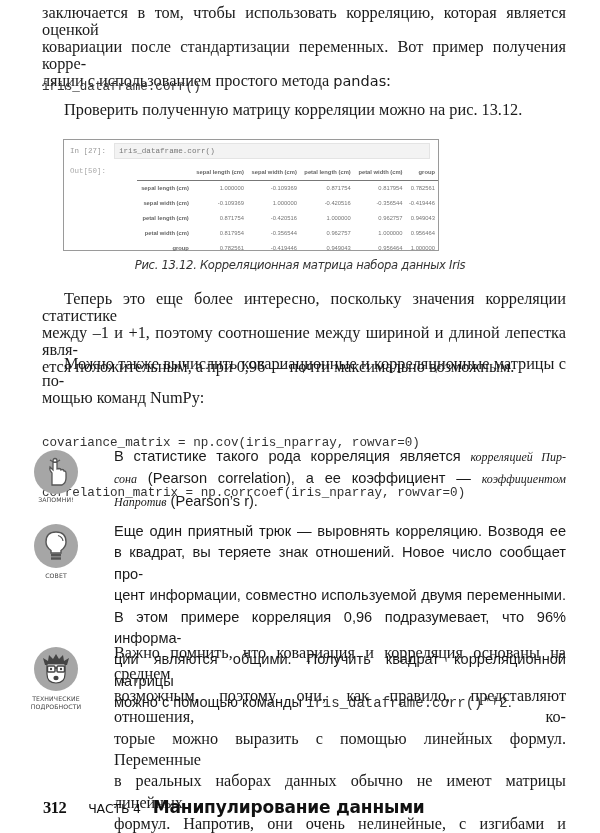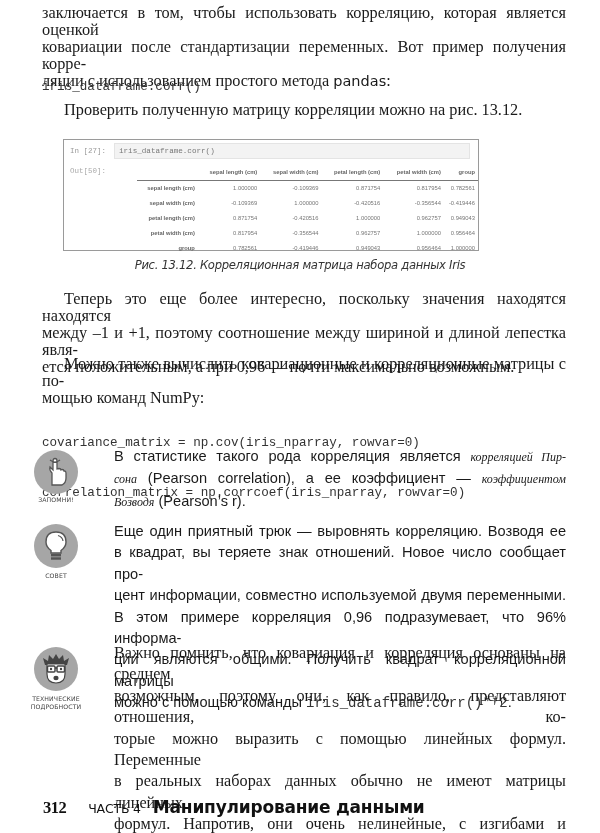--- a/index.html
+++ b/index.html
@@ -6,21 +6,21 @@
     html, body { width: 600px; height: 833px; background: #ffffff; overflow: hidden; }
     body { position: relative; font-family: "Liberation Serif", serif; color: #1a1a1a; }
 
     .p { position: absolute; left: 42px; width: 524px; font-size: 16.3px; line-height: 17px; text-align: justify; }
     .line { display: block; white-space: nowrap; }
     .just { text-align: justify; text-align-last: justify; white-space: normal; }
     .mono { font-family: "Liberation Mono", monospace; font-size: 12.4px; color: #333; }
     .code { position: absolute; left: 42px; font-family: "Liberation Mono", monospace; font-size: 12.6px; line-height: 16.5px; color: #333; white-space: pre; }
 
     
-    .figure { position: absolute; left: 63px; top: 139px; width: 416px; height: 112px; border: 1px solid #9a9a9a; background: #fff; }
+    .figure { position: absolute; left: 63px; top: 139px; width: 376px; height: 112px; border: 1px solid #9a9a9a; background: #fff; }
     .fig-in-label { position: absolute; left: 6px; top: 7px; font-family: "Liberation Mono", monospace; font-size: 7.5px; color: #9a9a9a; }
     .fig-in-box { position: absolute; left: 50px; top: 3px; right: 8px; height: 16px; background: #f3f3f3; border: 1px solid #e4e4e4; font-family: "Liberation Mono", monospace; font-size: 7.6px; color: #777; padding: 3px 0 0 4px; }
     .fig-out-label { position: absolute; left: 6px; top: 27px; font-family: "Liberation Mono", monospace; font-size: 7.5px; color: #aaa; }
     table.corr { position: absolute; left: 73px; top: 24px; border-collapse: collapse; font-family: "Liberation Sans", sans-serif; font-size: 5.8px; color: #555; }
     table.corr th, table.corr td { text-align: right; padding: 0 3px; height: 15px; white-space: nowrap; }
     table.corr thead th { font-weight: bold; color: #666; border-bottom: 1px solid #777; height: 16px; }
     table.corr tbody th { font-weight: bold; color: #666; width: 68px; }
     table.corr td { color: #777; }
     table.corr .c1 { width: 71px; } table.corr .c2 { width: 71px; } table.corr .c3 { width: 71px; } table.corr .c4 { width: 71px; } table.corr .c5 { width: 36px; }
 
@@ -107,21 +107,21 @@
         <td>0.956464</td>
         <td>1.000000</td>
       </tr>
     </tbody>
   </table>
 </div>
 
 <div class="caption">Рис. 13.12. Корреляционная матрица набора данных Iris</div>
 
 <div class="p" style="top:290px;">
-  <span class="line just" style="text-indent:22px;">Теперь это еще более интересно, поскольку значения находятся находятся</span>
+  <span class="line just" style="text-indent:22px;">Теперь это еще более интересно, поскольку значения корреляции статистике</span>
   <span class="line just">между –1 и +1, поэтому соотношение между шириной и длиной лепестка явля-</span>
   <span class="line">ется положительным, а при 0,96 — почти максимально возможным.</span>
 </div>
 
 <div class="p" style="top:355px;">
   <span class="line just" style="text-indent:22px;">Можно также вычислить ковариационные и корреляционные матрицы с по-</span>
   <span class="line">мощью команд NumPy:</span>
 </div>
 
 <div class="code" style="top:402px;">
@@ -133,21 +133,21 @@
   <svg width="30" height="32" viewBox="0 0 30 32">
     <path d="M11 29 L11 17 Q8 14 9 11 L12 14 L12 5 Q12 2.5 14 2.5 Q16 2.5 16 5 L16 13 L18 12.5 Q20 12.5 20 14 L21 13.5 Q23 13.5 23 15 L23.5 15 Q25 15 25 17 L25 22 Q25 27 21 29 Z" fill="#fff" stroke="#555" stroke-width="1.3"></path>
     <path d="M9 4 Q14 8 19 4" fill="none" stroke="#555" stroke-width="1.2"></path>
     <path d="M12 6.5 L16 6.5" stroke="#555" stroke-width="1"></path>
   </svg>
 </div>
 <div class="note-label" style="top:496px;">ЗАПОМНИ!</div>
 <div class="note-text sans" style="top:446px;">
   <span class="line just"><span>В статистике такого рода корреляция является </span><i>корреляцией Пир-</i></span>
   <span class="line just"><i>сона</i><span> (Pearson correlation), а ее коэффициент — </span><i>коэффициентом</i></span>
-  <span class="line"><i>Возводя</i><span> (Pearson’s r).</span></span>
+  <span class="line"><i>Напротив</i><span> (Pearson’s r).</span></span>
 </div>
 
 <div class="note-icon" style="top:524px;">
   <svg width="26" height="32" viewBox="0 0 26 32">
     <path d="M13 2 Q23 2 23 12 Q23 17 18 20.5 L18 23 L8 23 L8 20.5 Q3 17 3 12 Q3 2 13 2 Z" fill="#fff" stroke="#555" stroke-width="1.4"></path>
     <path d="M15 5.5 Q19.5 7 20 11" fill="none" stroke="#555" stroke-width="1.2"></path>
     <rect x="8" y="24" width="10" height="2.4" fill="#555"></rect>
     <rect x="8" y="27.3" width="10" height="2.4" fill="#555"></rect>
   </svg>
 </div>

